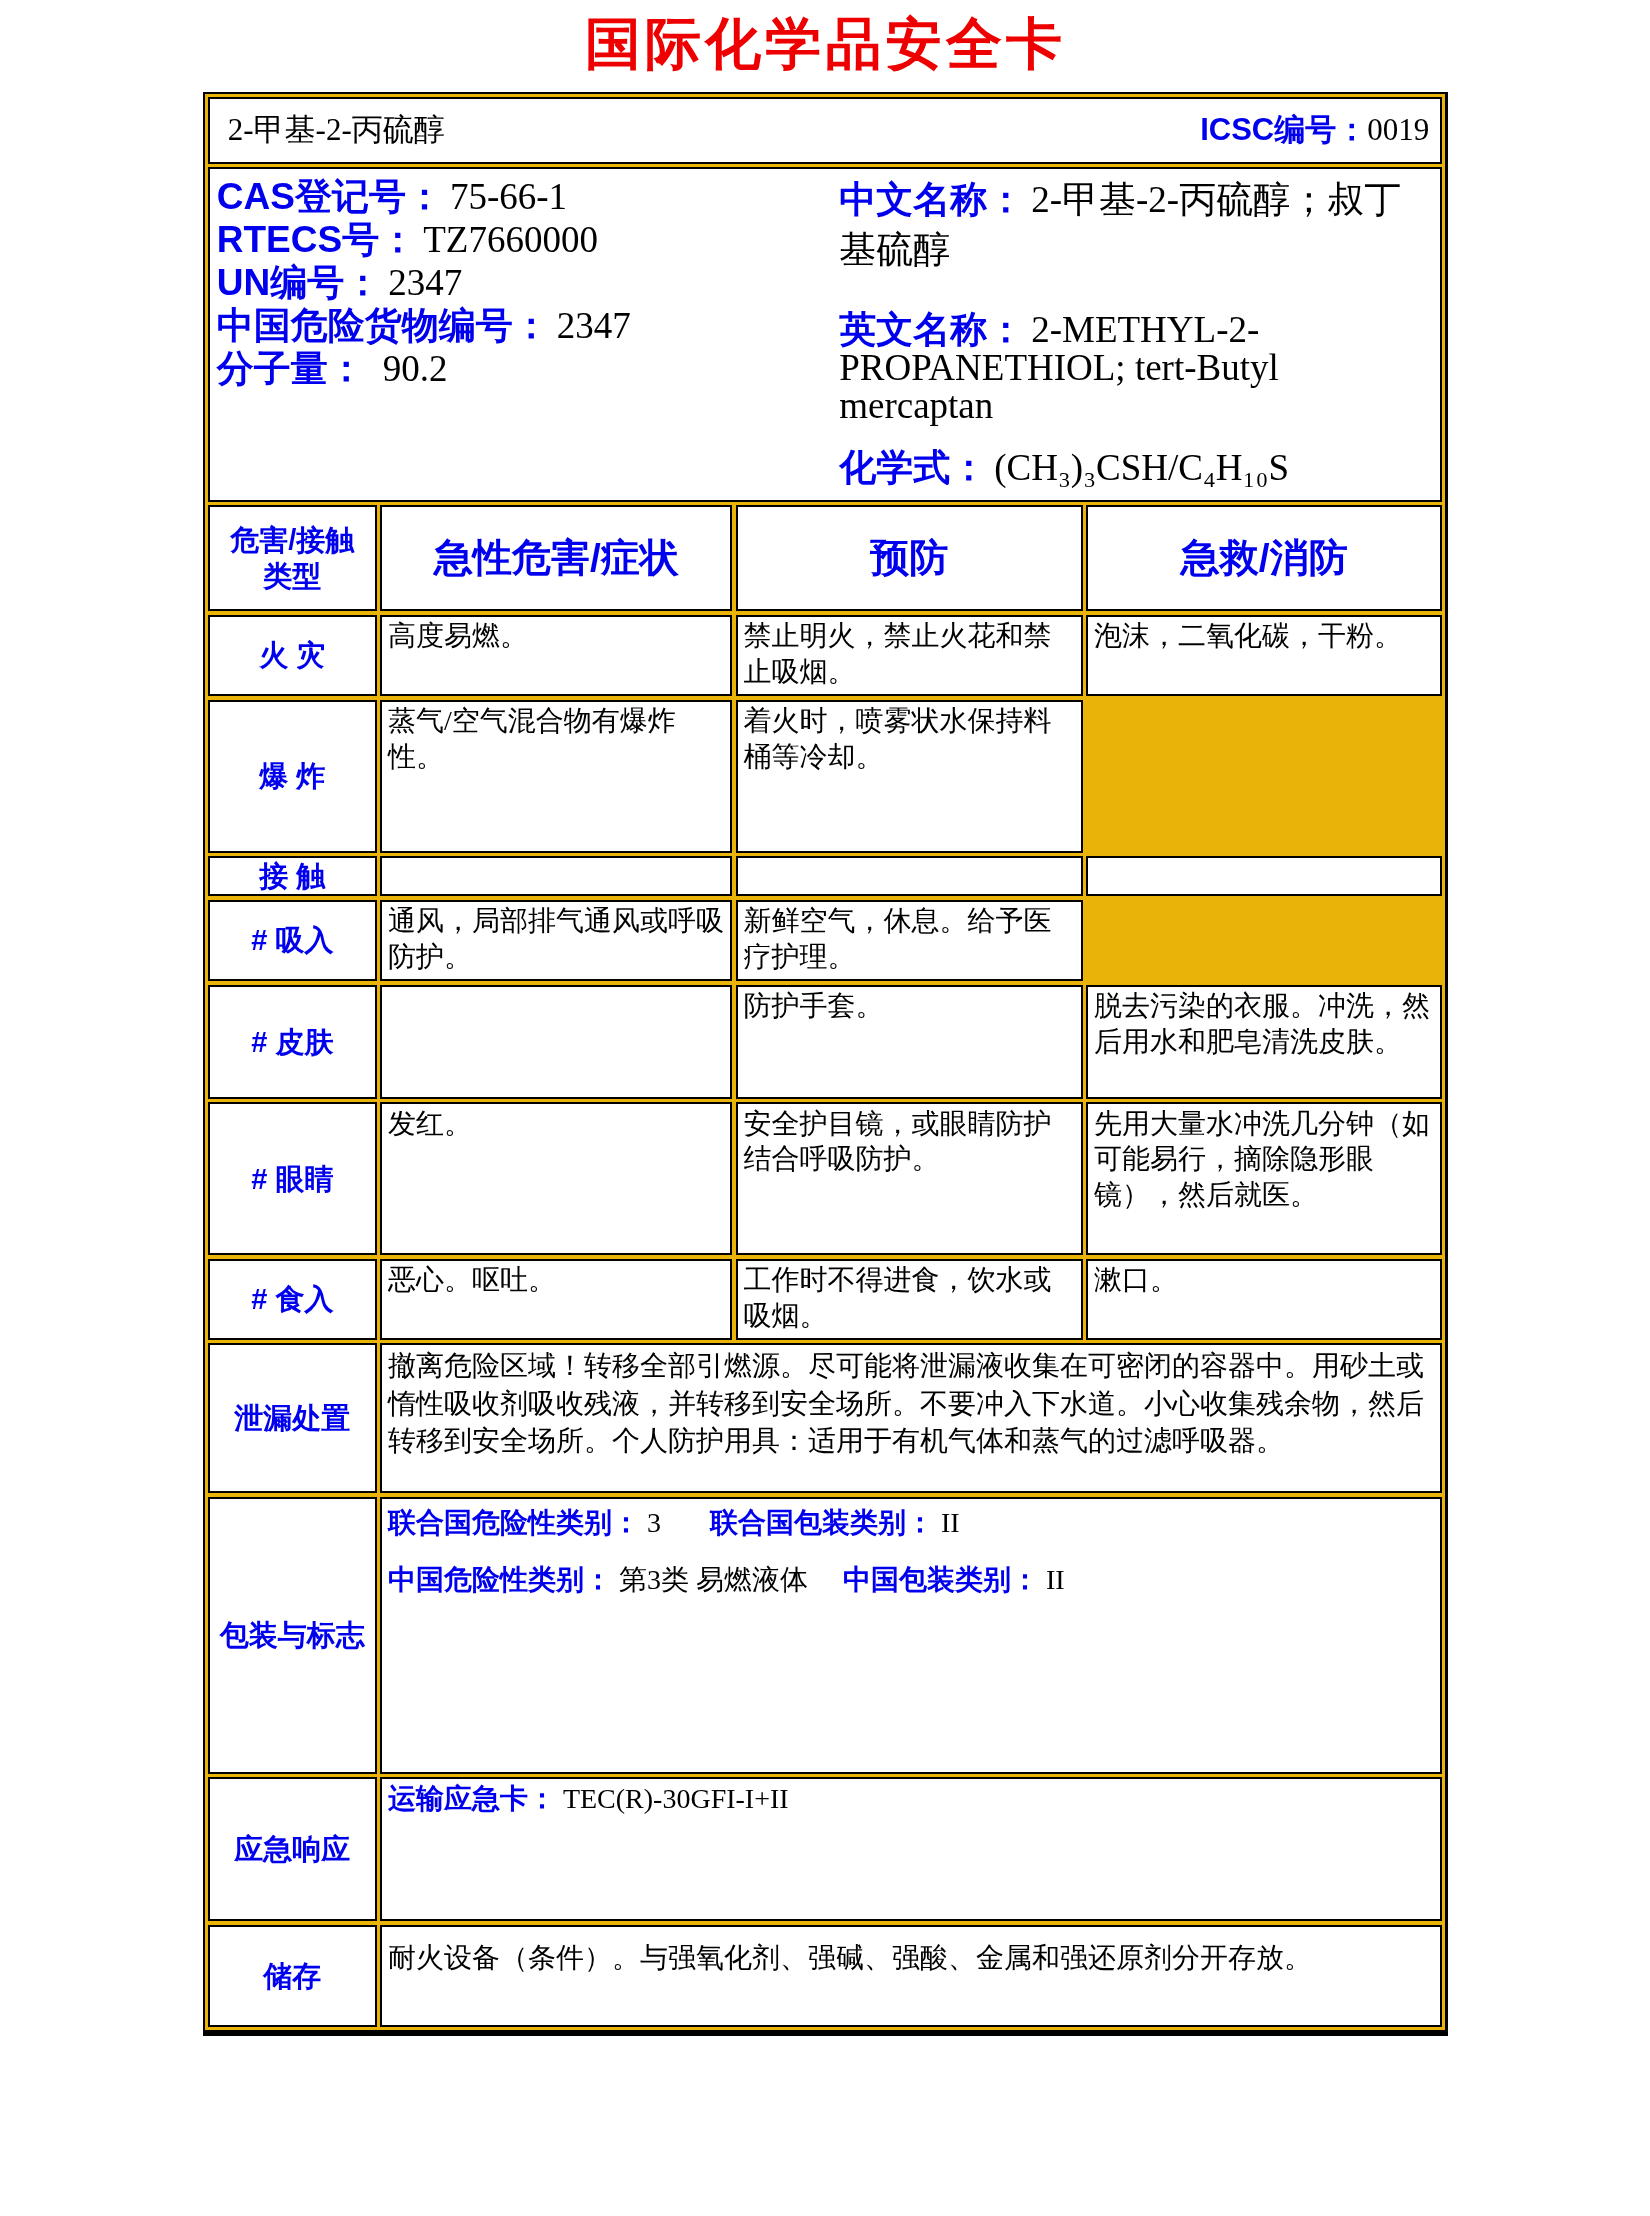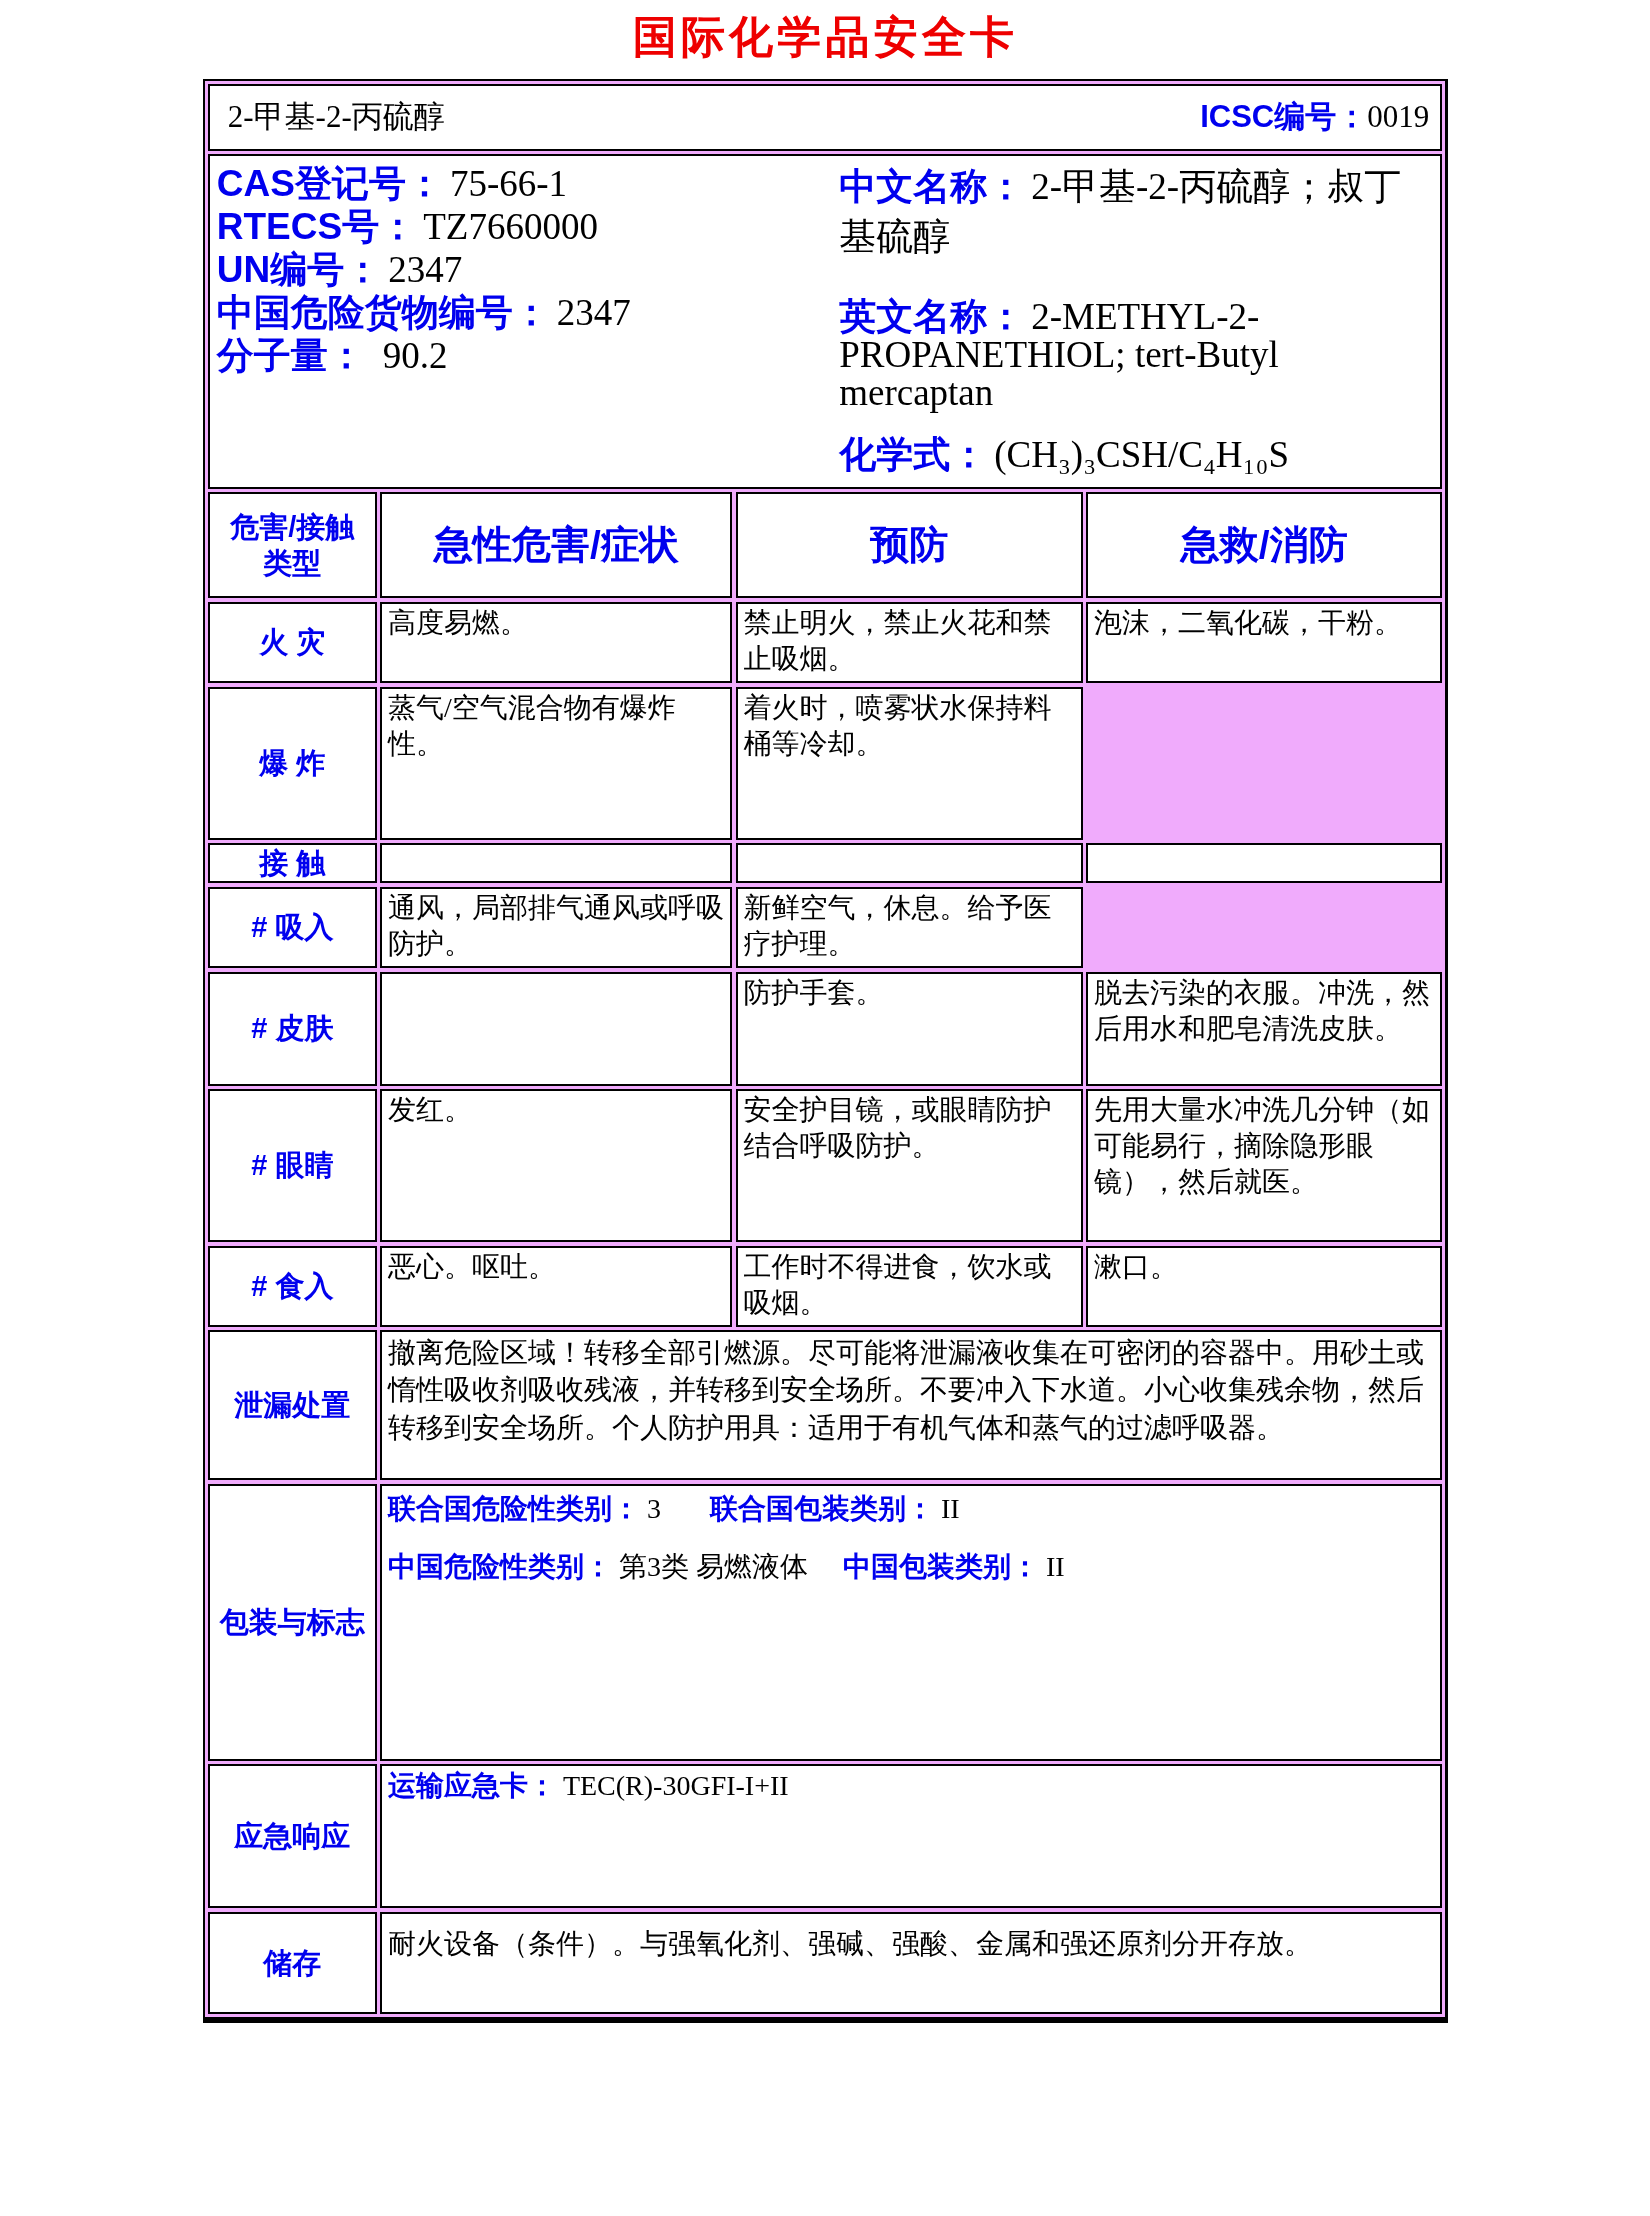--- a/index.html
+++ b/index.html
@@ -10,37 +10,37 @@
     background:#ffffff;
     font-family:"Liberation Serif","DejaVu Serif",serif;
     color:#000;
     overflow:hidden;
   }
   .title{
     text-align:center;
     padding-top:12.5px;
     font-family:"Liberation Sans","DejaVu Sans",sans-serif;
     font-weight:bold;
-    font-size:44px;
+    font-size:56px;
     line-height:1.1;
     color:#ee0000;
     letter-spacing:4.2px;
   }
   .card{
     width:1245px;
     margin:18px auto 0 auto;
     box-sizing:border-box;
     border:2.8px solid #000;
     border-bottom-width:6.3px;
     border-right-width:3.5px;
     padding:2.8px;
     display:flex;
     flex-direction:column;
     gap:3.5px;
-    background:#f0abfc;
+    background:#eab308;
   }
   .cellbox{
     box-sizing:border-box;
     border:2.1px solid #000;
     background:#fff;
   }
   
   .name-row{
     min-height:67px;
     display:flex;

